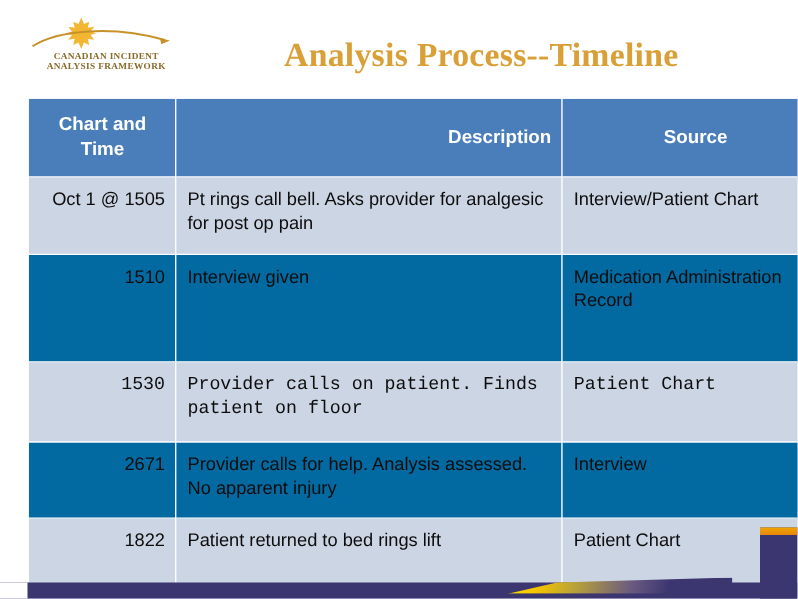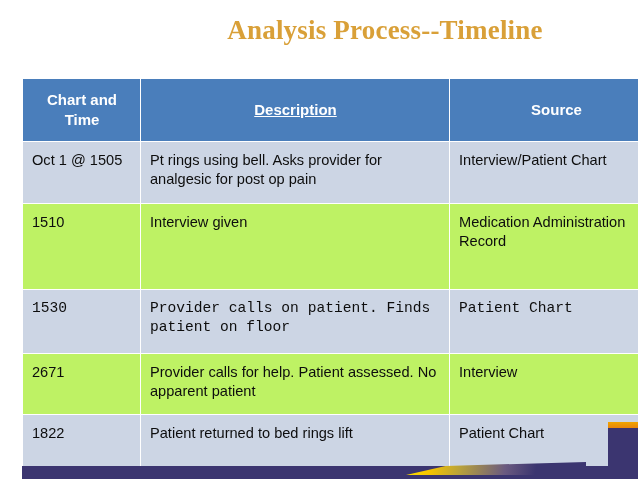--- a/index.html
+++ b/index.html
@@ -29,21 +29,21 @@
     left: 24px;
     top: 11px;
     width: 122px;
     height: 46px;
   }
   .logo-svg { display: block; }
 
   .slide-title {
     position: absolute;
     left: 150px;
-    top: 14px;
+    top: 28px;
     width: 470px;
     text-align: center;
     font-family: "Liberation Serif", serif;
     font-weight: bold;
     font-size: 27px;
     line-height: 32px;
     color: #d9a038;
     letter-spacing: 0.2px;
     white-space: nowrap;
   }
@@ -76,27 +76,27 @@
     padding-top: 11px;
     padding-bottom: 11px;
     font-size: 15px;
     line-height: 20px;
   }
   .col-date  { width: 100px; }
   .col-desc  { width: 291px; }
   .col-src   { width: 195px; }
 
   th.col-date { text-align: center; }
-  th.col-desc { text-align: center; text-decoration: underline; }
+  th.col-desc { text-align: right; }
   th.col-src  { text-align: center; }
 
   .row-odd  td { background: #ccd5e4; }
-  .row-even td { background: #bef264; }
-
-  td.cell-date { white-space: pre-line; }
+  .row-even td { background: #0369a1; }
+
+  td.cell-date { white-space: pre-line; text-align: right; }
 
   .r1 td { height: 43px; }
   .r2 td { height: 67px; }
   .r3 td { height: 45px; font-family: Liberation Mono, monospace; }
   .r4 td { height: 42px; }
   .r5 td { height: 42px; }
 
   
   .deco-navy-block {
     position: absolute;
@@ -138,51 +138,65 @@
     width: 22px;
     height: 13px;
     background: #ffffff;
   }
 </style>
 </head>
 <body>
 
 <div class="slide-header">
 
+  <div class="logo">
+    <svg class="logo-svg" width="122" height="46" viewBox="0 0 122 46" xmlns="http://www.w3.org/2000/svg">
+
+      <g>
+        <path d="M41 3 L43.2 8.2 L47.4 6.3 L46.2 11.2 L51.4 10.4 L48.4 14.2 L53 15.6 L48.4 17 L51.4 20.8 L46.2 20 L47.4 24.9 L43.2 23 L41 28.2 L38.8 23 L34.6 24.9 L35.8 20 L30.6 20.8 L33.6 17 L29 15.6 L33.6 14.2 L30.6 10.4 L35.8 11.2 L34.6 6.3 L38.8 8.2 Z" fill="#f2b632"></path>
+      </g>
+
+      <path d="M2 26 C 22 13, 66 9, 108 21" stroke="#c8922a" stroke-width="1.6" fill="none"></path>
+      <path d="M104 19.6 L112 21.4 L105 24.4 Z" fill="#c8922a"></path>
+
+      <text x="61" y="36" text-anchor="middle" font-family="Liberation Serif, serif" font-size="7.4" font-weight="bold" fill="#8a6a2a" letter-spacing="0.3">CANADIAN INCIDENT</text>
+      <text x="61" y="44" text-anchor="middle" font-family="Liberation Serif, serif" font-size="7.4" font-weight="bold" fill="#8a6a2a" letter-spacing="0.3">ANALYSIS FRAMEWORK</text>
+    </svg>
+  </div>
 
   <div class="slide-title">Analysis Process--Timeline</div>
 </div>
 
 <table class="timeline-table">
   <thead>
     <tr>
       <th class="col-date">Chart and Time</th>
       <th class="col-desc">Description</th>
       <th class="col-src">Source</th>
     </tr>
   </thead>
   <tbody>
     <tr class="row-odd r1">
       <td class="col-date cell-date">Oct 1 @ 1505</td>
-      <td class="col-desc">Pt rings using bell.  Asks provider for analgesic for post op pain</td>
+      <td class="col-desc">Pt rings call bell.  Asks provider for analgesic for post op pain</td>
       <td class="col-src">Interview/Patient Chart</td>
     </tr>
     <tr class="row-even r2">
       <td class="col-date cell-date">1510</td>
       <td class="col-desc">Interview given</td>
       <td class="col-src">Medication Administration Record</td>
     </tr>
     <tr class="row-odd r3">
       <td class="col-date cell-date">1530</td>
       <td class="col-desc">Provider calls on patient.  Finds patient on floor</td>
       <td class="col-src">Patient Chart</td>
     </tr>
     <tr class="row-even r4">
       <td class="col-date cell-date">2671</td>
-      <td class="col-desc">Provider calls for help.  Patient assessed.  No apparent patient</td>
+      <td class="col-desc">Provider calls for help.  Analysis assessed.  No apparent injury</td>
       <td class="col-src">Interview</td>
     </tr>
     <tr class="row-odd r5">
       <td class="col-date cell-date">1822</td>
       <td class="col-desc">Patient returned to bed rings lift</td>
       <td class="col-src">Patient Chart</td>
     </tr>
   </tbody>
 </table>
 

